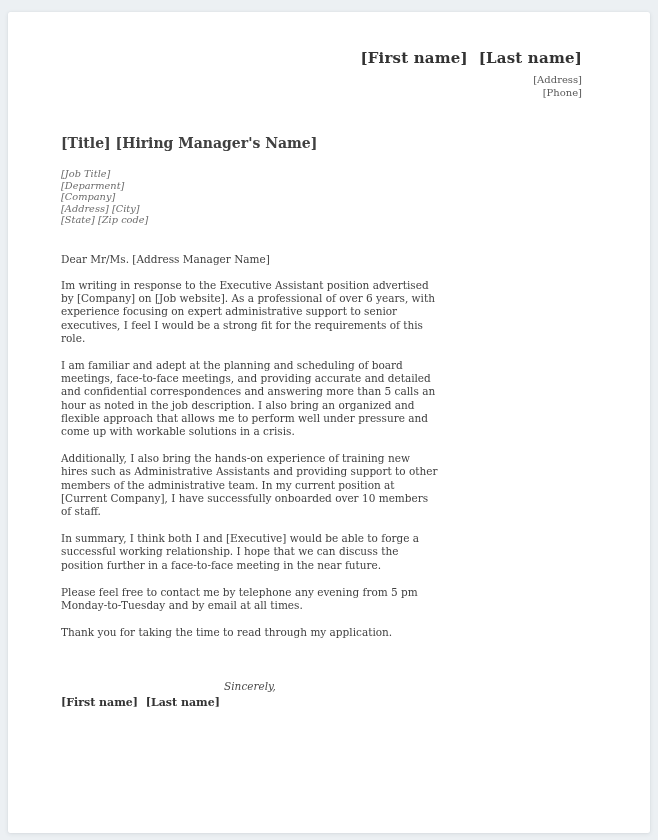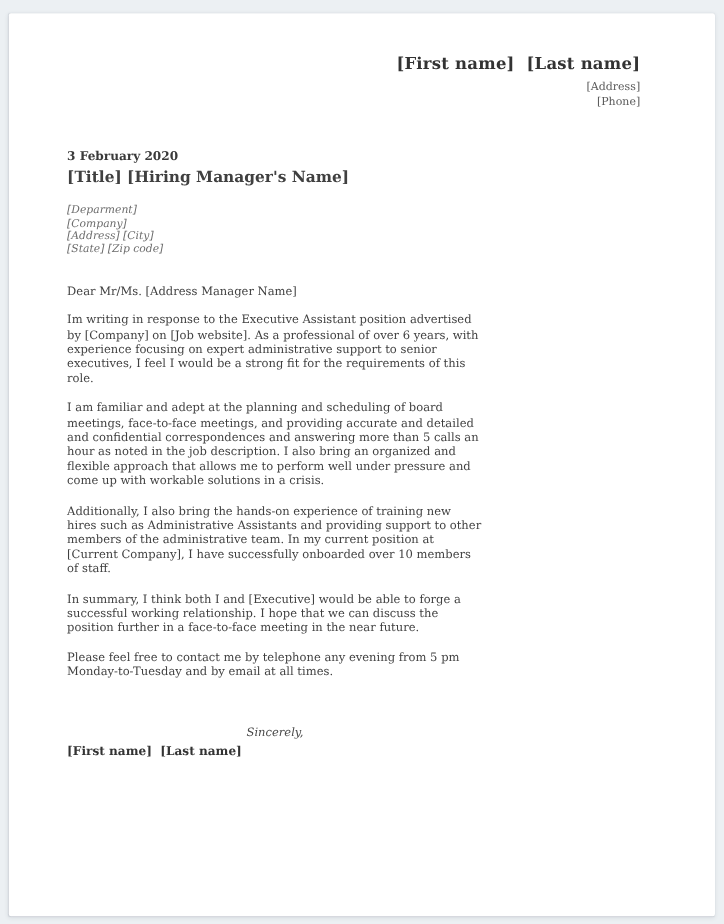--- a/index.html
+++ b/index.html
@@ -100,36 +100,37 @@
 <div class="canvas">
   <div class="paper">
 
     <div class="header">
       <div class="sender-name">[First name]  [Last name]</div>
       <div class="contact-line">[Address]</div>
       <div class="contact-line">[Phone]</div>
     </div>
 
     <div class="content">
-      <div class="date">3 February 2020</div>
       <div class="recipient-title">[Title] [Hiring Manager's Name]</div>
 
       <div>
+        <div class="recipient-detail">[Job Title]</div>
         <div class="recipient-detail">[Deparment]</div>
         <div class="recipient-detail">[Company]</div>
         <div class="recipient-detail">[Address] [City]</div>
         <div class="recipient-detail">[State] [Zip code]</div>
       </div>
 
       <p class="salutation">Dear Mr/Ms. [Address Manager Name]</p>
 
       <p class="para">Im writing in response to the Executive Assistant position advertised by [Company] on [Job website]. As a professional of over 6 years, with experience focusing on expert administrative support to senior executives, I feel I would be a strong fit for the requirements of this role.</p>
       <p class="para">I am familiar and adept at the planning and scheduling of board meetings, face-to-face meetings, and providing accurate and detailed and confidential correspondences and answering more than 5 calls an hour as noted in the job description. I also bring an organized and flexible approach that allows me to perform well under pressure and come up with workable solutions in a crisis.</p>
       <p class="para">Additionally, I also bring the hands-on experience of training new hires such as Administrative Assistants and providing support to other members of the administrative team. In my current position at [Current Company], I have successfully onboarded over 10 members of staff.</p>
       <p class="para">In summary, I think both I and [Executive] would be able to forge a successful working relationship. I hope that we can discuss the position further in a face-to-face meeting in the near future.</p>
       <p class="para">Please feel free to contact me by telephone any evening from 5 pm Monday-to-Tuesday and by email at all times.</p>
+      <p class="para">Thank you for taking the time to read through my application.</p>
 
       <div class="closing">Sincerely,</div>
       <div class="signature-name">[First name]  [Last name]</div>
     </div>
 
   </div>
 </div>
 
 </body></html>

